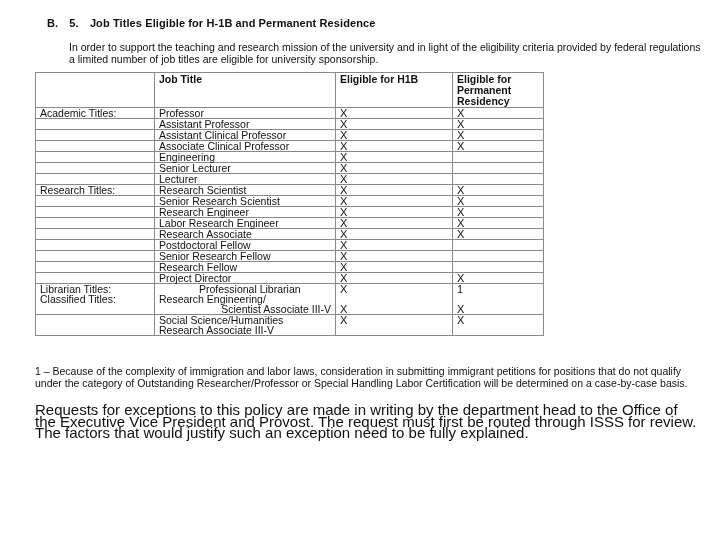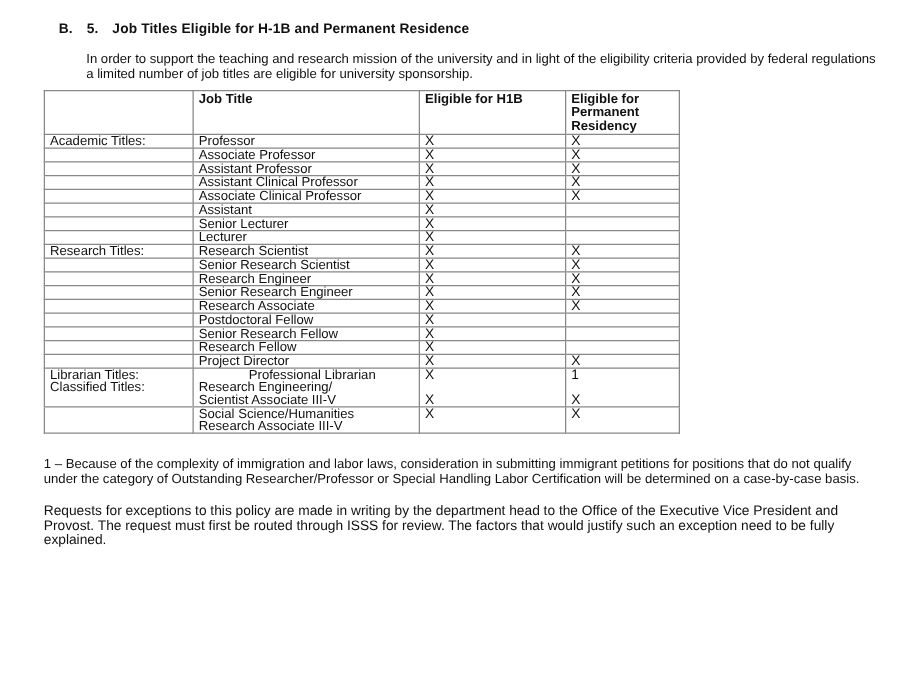--- a/index.html
+++ b/index.html
@@ -10,21 +10,21 @@
   .intro { position:absolute; left:69px; top:41px; width:640px; font-size:10.5px; line-height:12px; }
   table.jobs { position:absolute; left:35px; top:72px; border-collapse:collapse; font-size:10.5px; }
   table.jobs td, table.jobs th { border:1px solid #888; padding:0 4px; height:10px; line-height:10px; vertical-align:top; text-align:left; }
   table.jobs th { font-weight:bold; height:30px; padding-top:1px; line-height:11px; }
   table.jobs td.cat { border-top:1px solid #888; }
   table.jobs tr.nb td.cat { border-top:none; border-bottom:none; }
   .c1 { width:110px; } .c2 { width:172px; } .c3 { width:108px; } .c4 { width:82px; }
   td.mark { font-size:11px; }
   td.bottom { vertical-align:bottom; }
   .footnote { position:absolute; left:35px; top:366px; width:665px; font-size:10.5px; line-height:11.5px; }
-  .requests { position:absolute; left:35px; top:404px; width:665px; font-size:11px; line-height:11.5px; }
+  .requests { position:absolute; left:35px; top:404px; width:665px; font-size:15px; line-height:11.5px; }
 </style>
 </head>
 <body>
 
 <div class="heading">
   <span class="num">B.</span>
   <span class="num">5.</span>
   <span>Job Titles Eligible for H-1B and Permanent Residence</span>
 </div>
 
@@ -39,47 +39,41 @@
       <th class="c4">Eligible for Permanent Residency</th>
     </tr>
   </thead>
   <tbody>
     <tr>
         <td class="cat">Academic Titles:</td>
         <td>Professor</td>
         <td class="mark">X</td>
         <td class="mark">X</td>
       </tr>
-    <tr>
-        <td class="cat"></td>
-        <td>Associate Professor</td>
-        <td class="mark">X</td>
-        <td class="mark">X</td>
-      </tr>
     <tr class="nb">
         <td class="cat"></td>
         <td>Assistant Professor</td>
         <td class="mark">X</td>
         <td class="mark">X</td>
       </tr>
     <tr>
         <td class="cat"></td>
         <td>Assistant Clinical Professor</td>
         <td class="mark">X</td>
         <td class="mark">X</td>
       </tr>
     <tr>
         <td class="cat"></td>
         <td>Associate Clinical Professor</td>
         <td class="mark">X</td>
         <td class="mark">X</td>
       </tr>
     <tr>
         <td class="cat"></td>
-        <td>Assistant</td>
+        <td>Engineering</td>
         <td class="mark">X</td>
         <td class="mark"></td>
       </tr>
     <tr>
         <td class="cat"></td>
         <td>Senior Lecturer</td>
         <td class="mark">X</td>
         <td class="mark"></td>
       </tr>
     <tr>
@@ -101,21 +95,21 @@
         <td class="mark">X</td>
       </tr>
     <tr>
         <td class="cat"></td>
         <td>Research Engineer</td>
         <td class="mark">X</td>
         <td class="mark">X</td>
       </tr>
     <tr>
         <td class="cat"></td>
-        <td>Senior Research Engineer</td>
+        <td>Labor Research Engineer</td>
         <td class="mark">X</td>
         <td class="mark">X</td>
       </tr>
     <tr>
         <td class="cat"></td>
         <td>Research Associate</td>
         <td class="mark">X</td>
         <td class="mark">X</td>
       </tr>
     <tr>
@@ -143,21 +137,21 @@
         <td class="mark">X</td>
       </tr>
     <tr>
       <td class="cat" style="border-bottom:none;">
         <div>Librarian Titles:</div>
         <div>Classified Titles:</div>
       </td>
       <td style="padding:0;">
         <div style="padding:0 4px;margin-left:40px;">Professional Librarian</div>
         <div style="padding:0 4px;">Research Engineering/</div>
-        <div style="padding:0 4px;">Scientist Associate III-V</div>
+        <div style="padding:0 4px;text-align:right;">Scientist Associate III-V</div>
       </td>
       <td class="mark" style="padding:0;">
         <div style="padding:0 4px;">X</div>
         <div style="padding:0 4px;height:10px;"></div>
         <div style="padding:0 4px;">X</div>
       </td>
       <td class="mark" style="padding:0;">
         <div style="padding:0 4px;">1</div>
         <div style="padding:0 4px;height:10px;"></div>
         <div style="padding:0 4px;">X</div>

